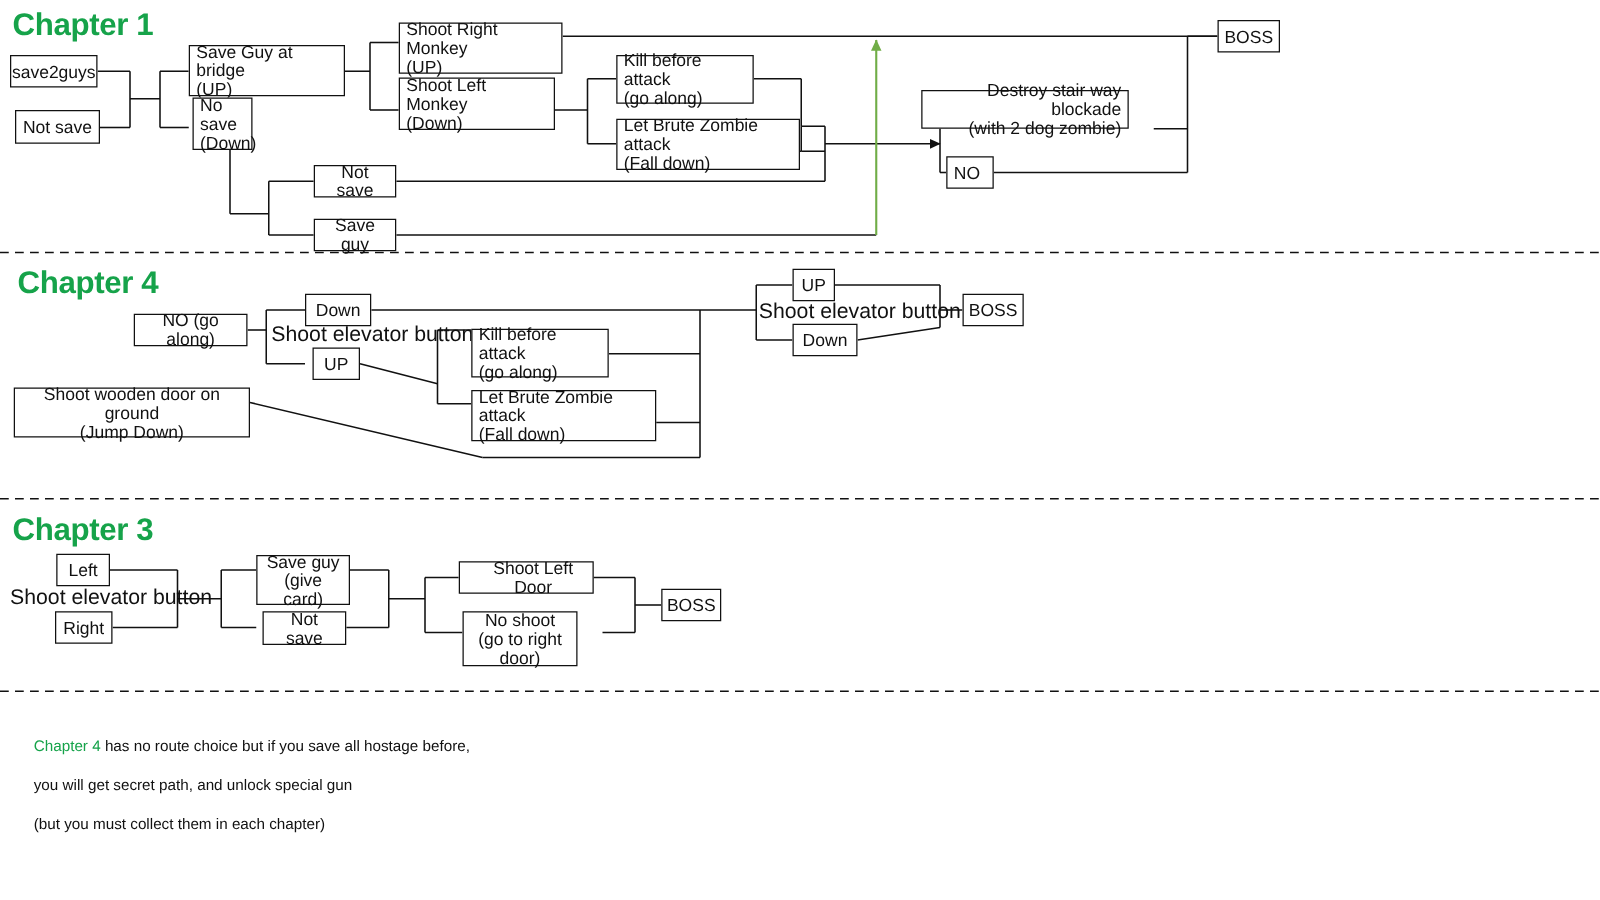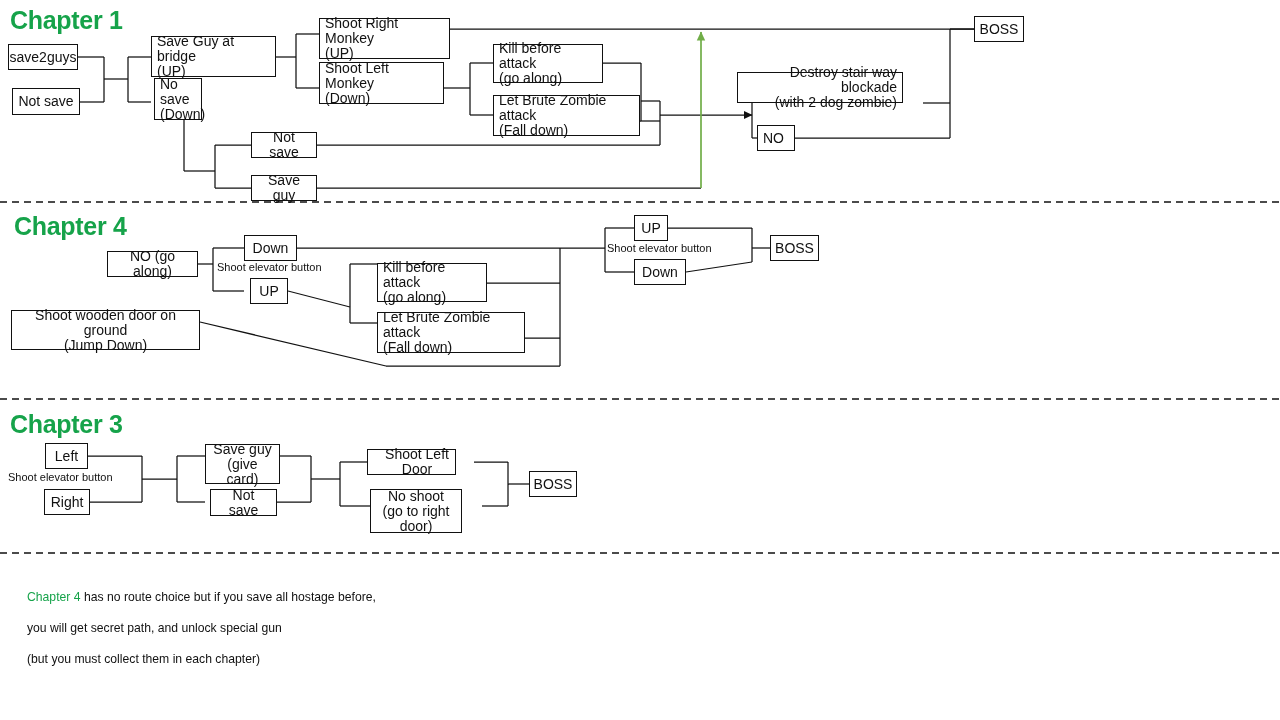--- a/index.html
+++ b/index.html
@@ -38,21 +38,21 @@
     flex-direction:column;
     justify-content:center;
     padding:2px 5px;
     white-space:pre-line;
   }
   .node.center{align-items:center;text-align:center;}
   .node.left{align-items:flex-start;text-align:left;}
 
   .plainlabel{
     position:absolute;
-    font-size:11px;
+    font-size:17px;
     line-height:15px;
     color:#111;
     white-space:nowrap;
   }
 
   .footnote{
     position:absolute;
     font-size:12.2px;
     line-height:15.6px;
     color:#111;
@@ -263,21 +263,21 @@
 
   <div class="plainlabel" style="left:8px;top:470px;">Shoot elevator button</div>
 
   <div class="node center" style="left:44px;top:489px;width:46px;height:26px;">Right</div>
 
   <div class="node center" style="left:205px;top:444px;width:75px;height:40px;">Save guy
 (give card)</div>
 
   <div class="node center" style="left:210px;top:489px;width:67px;height:27px;">Not save</div>
 
-  <div class="node center" style="left:367px;top:449px;width:89px;height:26px;padding-left:16px;">Shoot Left Door</div>
+  <div class="node center" style="left:367px;top:449px;width:108px;height:26px;padding-left:16px;">Shoot Left Door</div>
 
   <div class="node center" style="left:370px;top:489px;width:92px;height:44px;">No shoot
 (go to right door)</div>
 
   <div class="node center" style="left:529px;top:471px;width:48px;height:26px;">BOSS</div>
 
   <div class="footnote" style="left:27px;top:574px;width:600px;">
     <div><span class="hl" style="display:inline;">Chapter 4</span><span style="display:inline;"> has no route choice but  if you save all hostage before,</span></div>
     <div>you will get secret path, and unlock special gun</div>
     <div>(but you must collect them  in each chapter)</div>

